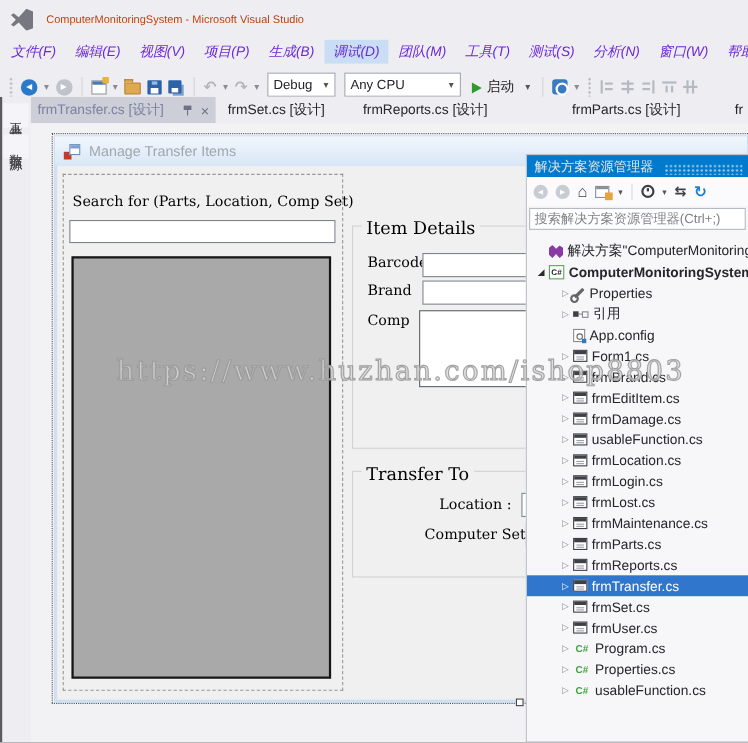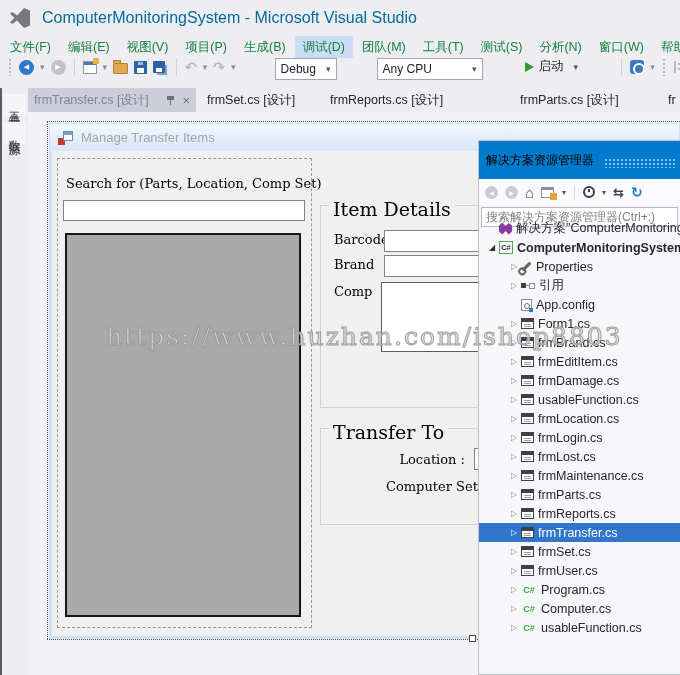--- a/index.html
+++ b/index.html
@@ -4,29 +4,29 @@
 <style>
   html,body{margin:0;padding:0;background:#888;}
   *{box-sizing:border-box;}
   .vs{position:relative;width:680px;height:675px;background:#eeeef2;overflow:hidden;
       font-family:"Liberation Sans","DejaVu Sans",sans-serif;color:#1e1e1e;}
 
   
   .titlebar{height:36px;display:flex;align-items:center;padding-left:10px;}
   .vs-logo{width:20px;height:20px;background:#77777f;display:inline-block;
     clip-path:polygon(70% 0,100% 12%,100% 88%,70% 100%,35% 62%,12% 80%,0 72%,22% 50%,0 28%,12% 20%,35% 38%);}
-  .title-text{margin-left:12px;font-size:16px;color:#0369a1;}
+  .title-text{margin-left:12px;font-size:10px;color:#c2410c;}
 
   
   .menubar{height:22px;padding-left:2px;white-space:nowrap;overflow:hidden;}
-  .menu-item{display:inline-block;line-height:22px;padding:0 8px;margin-right:1px;font-size:12.5px;color:#15803d;cursor:default;}
+  .menu-item{display:inline-block;line-height:22px;padding:0 8px;margin-right:1px;font-size:12.5px;color:#6d28d9;cursor:default;font-style:italic;}
   .menu-item.active{background:#c9def5;}
 
   
-  .toolbar{height:30px;display:flex;align-items:flex-start;padding-left:4px;overflow:hidden;gap:32px;}
+  .toolbar{height:30px;display:flex;align-items:flex-end;padding-left:4px;overflow:hidden;}
   .tbi{display:inline-flex;align-items:center;justify-content:center;margin:0 3px;flex:none;}
   .i-grip{width:4px;height:18px;margin:0 4px;background-image:radial-gradient(#b9b9c2 1px,transparent 1.2px);background-size:4px 4px;}
   .i-sep{width:1px;height:18px;margin:0 5px;background:#d2d2da;}
   .i-nav-back{width:15px;height:15px;border-radius:50%;background:#2b79ca;}
   .i-nav-back::before{content:"◀";color:#fff;font-size:7px;}
   .i-nav-forward{width:15px;height:15px;border-radius:50%;background:#c0c3cb;}
   .i-nav-forward::before{content:"▶";color:#fff;font-size:7px;}
   .i-caret::before{content:"▾";color:#8a8a94;font-size:9px;}
   .i-new-item{width:14px;height:13px;border:1px solid #90959f;background:#fff;position:relative;}
   .i-new-item::before{content:"";position:absolute;left:0;top:0;right:0;height:3px;background:#4a78b0;}
@@ -98,21 +98,21 @@
   .lbl{position:absolute;font-family:"DejaVu Serif","Liberation Serif",serif;font-size:13px;color:#000;white-space:nowrap;}
   .tb{position:absolute;background:#fff;border:1px solid #7e838c;font-size:13px;padding:0 3px;
       font-family:"DejaVu Serif","Liberation Serif",serif;}
   .panel-dashed{position:absolute;left:8px;top:35px;width:255px;height:470px;border:1px dashed #979797;}
   .search-lbl{left:17px;top:53px;}
   .search-tb{left:14px;top:77px;width:242px;height:21px;}
   .big-list{position:absolute;left:16px;top:110px;width:236px;height:384px;background:#a9a9a9;border:2px solid #161616;}
 
   .gbox{position:absolute;border:1px solid #d2d2d2;}
   .gb-cap{position:absolute;top:-8px;left:8px;background:#f0f0f0;padding:0 4px;
-    font-family:"DejaVu Serif","Liberation Serif",serif;font-size:19px;color:#000;white-space:nowrap;}
+    font-family:"DejaVu Serif","Liberation Serif",serif;font-size:16px;color:#000;white-space:nowrap;}
   .gb-items{left:271px;top:82px;width:345px;height:203px;}
   .gb-transfer{left:271px;top:305px;width:345px;height:97px;}
   .lbl-barcode{left:13px;top:26px;}
   .tb-barcode{left:63px;top:24px;width:200px;height:22px;}
   .lbl-brand{left:13px;top:51px;}
   .tb-brand{left:63px;top:49px;width:200px;height:22px;}
   .lbl-items{left:13px;top:78px;}
   .items-list{position:absolute;left:60px;top:76px;width:195px;height:70px;background:#fff;border:1px solid #5a5f66;}
   .lbl-location{left:52px;top:23px;width:92px;text-align:right;}
   .tb-location{left:153px;top:19px;width:130px;height:22px;}
@@ -121,21 +121,21 @@
 
   
   .watermark{position:absolute;left:106px;top:234px;z-index:80;pointer-events:none;white-space:nowrap;
     font-family:"DejaVu Serif","Liberation Serif",serif;font-size:25px;letter-spacing:2px;
     color:rgba(255,255,255,0.55);-webkit-text-stroke:1px rgba(150,150,150,0.85);
     text-shadow:0 0 1px rgba(130,130,130,0.6);}
 
   
   .explorer{position:absolute;left:478px;top:52px;width:202px;bottom:0;background:#f7f7f9;
     border:1px solid #bcc0ca;border-right:none;z-index:40;overflow:hidden;}
-  .se-title{height:38px;background:#007acc;color:#000000;display:flex;align-items:center;padding-left:7px;font-size:12px;}
+  .se-title{height:20px;background:#007acc;color:#e5e5e5;display:flex;align-items:center;padding-left:7px;font-size:12px;}
   .se-grip{flex:1;height:10px;margin:5px 5px 0 10px;background-image:radial-gradient(rgba(255,255,255,0.55) 1px,transparent 1.2px);background-size:4px 4px;}
   .se-toolbar{height:26px;display:flex;align-items:center;padding-left:6px;gap:7px;background:#fbfbfd;}
   .sei{display:inline-flex;align-items:center;justify-content:center;flex:none;}
   .e-nav-back-c{width:13px;height:13px;border-radius:50%;background:#c9ccd3;}
   .e-nav-back-c::before{content:"◀";font-size:6px;color:#fff;}
   .e-nav-forward-c{width:13px;height:13px;border-radius:50%;background:#c9ccd3;}
   .e-nav-forward-c::before{content:"▶";font-size:6px;color:#fff;}
   .e-home::before{content:"⌂";font-size:15px;font-weight:bold;color:#3f3f46;}
   .e-switch-views{width:13px;height:11px;border:1px solid #8a8f99;background:#fff;position:relative;margin-right:1px;}
   .e-switch-views::before{content:"";position:absolute;left:0;right:0;top:0;height:2px;background:#8a8f99;}
@@ -409,21 +409,21 @@
             <span class="tlabel">frmUser.cs</span>
           </div>
           <div class="trow lvl1">
             <span class="arr arr-col"></span>
             <span class="ti ti-cs">C#</span>
             <span class="tlabel">Program.cs</span>
           </div>
           <div class="trow lvl1">
             <span class="arr arr-col"></span>
             <span class="ti ti-cs">C#</span>
-            <span class="tlabel">Computer.cs</span>
+            <span class="tlabel">Properties.cs</span>
           </div>
           <div class="trow lvl1">
             <span class="arr arr-col"></span>
             <span class="ti ti-cs">C#</span>
             <span class="tlabel">usableFunction.cs</span>
           </div>
         </div>
     </div>
 
     <div class="watermark">https://www.huzhan.com/ishop8803</div>

